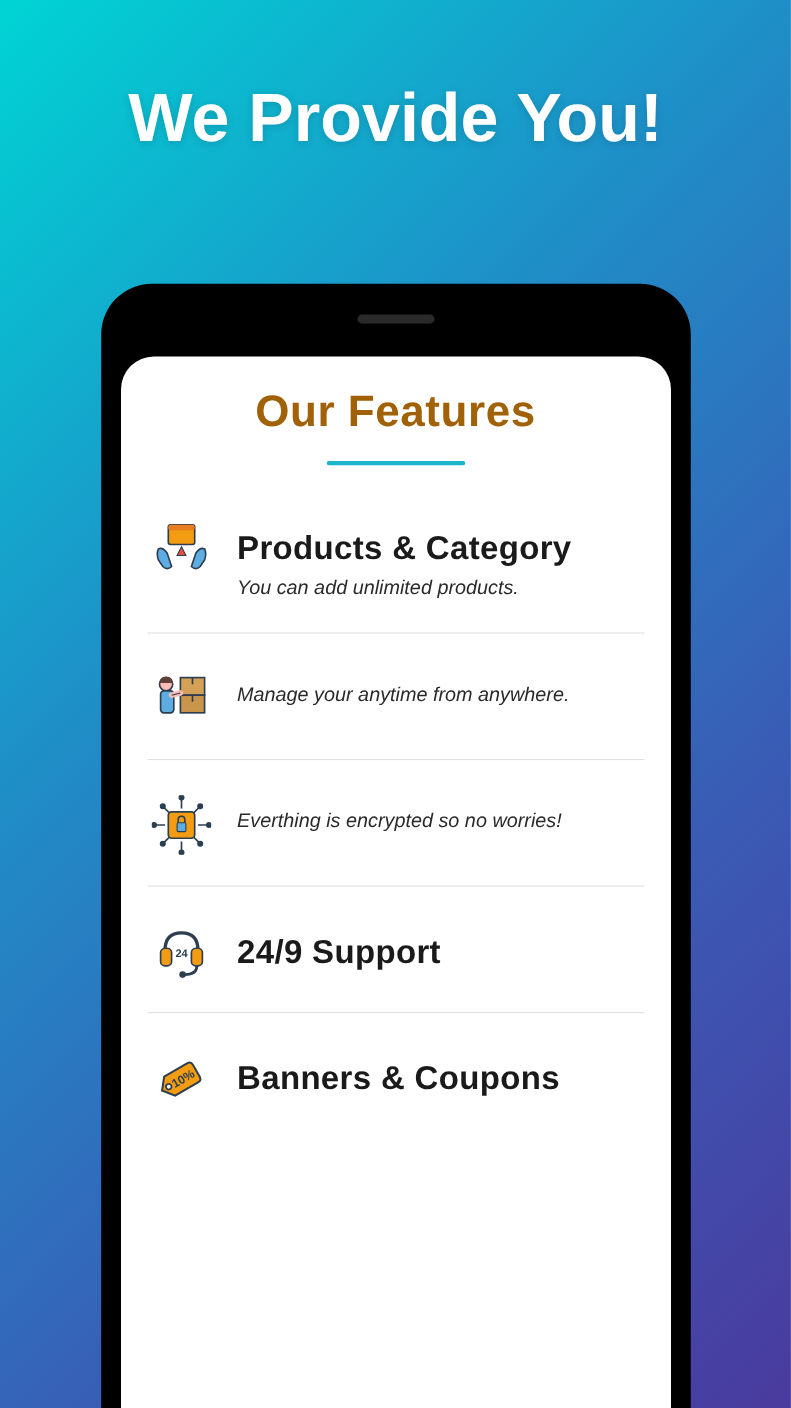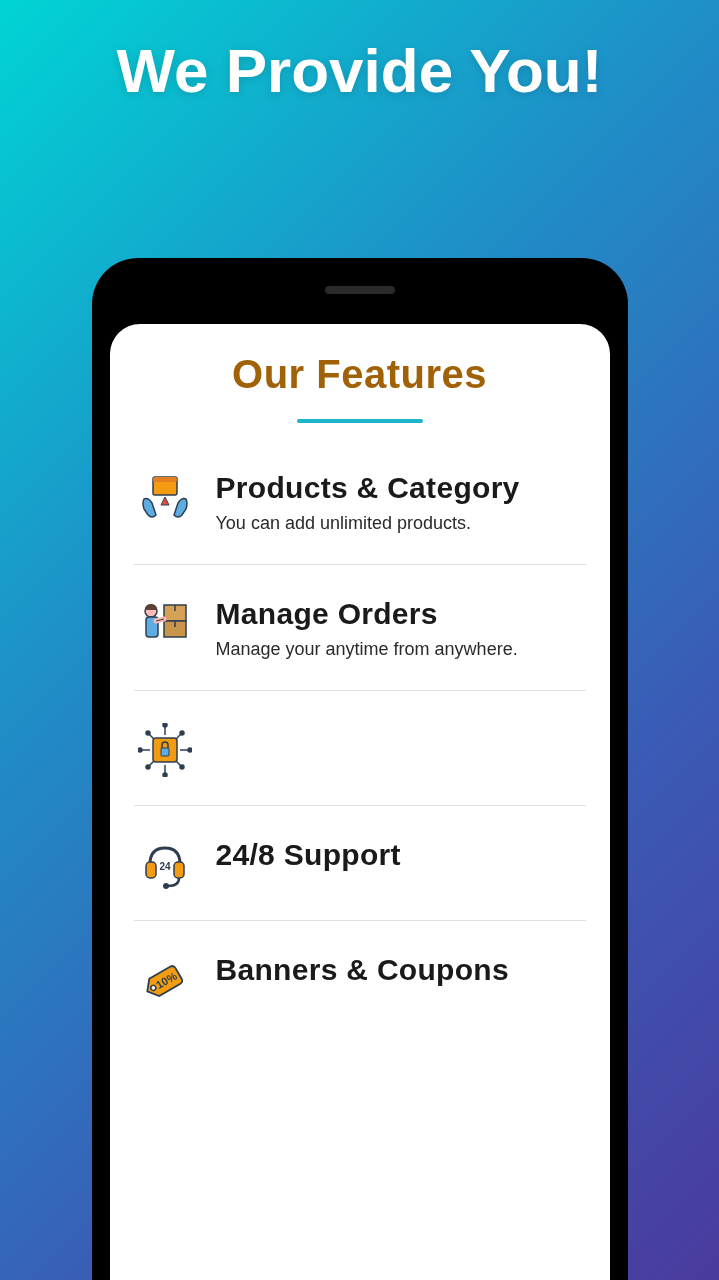--- a/index.html
+++ b/index.html
@@ -10,21 +10,21 @@
   font-family: -apple-system, BlinkMacSystemFont, 'Segoe UI', Arial, sans-serif;
   overflow: hidden;
   position: relative;
 }
 .hero-title {
   color: #fff;
   text-align: center;
   font-size: 62px;
   font-weight: 700;
   line-height: 1.15;
-  padding-top: 35px;
+  padding-top: 72px;
   text-shadow: 0 2px 8px rgba(0,0,0,0.15);
 }
 .phone {
   position: absolute;
   left: 50%;
   transform: translateX(-50%);
   top: 258px;
   width: 536px;
   height: 1100px;
   background: #000;
@@ -77,32 +77,33 @@
   margin: 0 0 28px 0;
 }
 .icon {
   width: 54px;
   height: 54px;
   flex-shrink: 0;
   display: flex;
   align-items: center;
   justify-content: flex-start;
 }
-.feature-text { flex: 1; }
+.feature-text { flex: 1; margin-top: 11px; }
 .feature-title {
   font-size: 30px;
   font-weight: 700;
   color: #1a1a1a;
   margin-bottom: 6px;
   letter-spacing: 0.3px;
 }
 .feature-desc {
   font-size: 18px;
   color: #2a2a2a;
   line-height: 1.4;
+  font-style: italic;
 }
 </style>
 </head>
 <body>
 
 <div class="hero-title">We Provide You!</div>
 
 <div class="phone">
   <div class="phone-speaker"></div>
   <div class="screen">
@@ -136,21 +137,20 @@
             <line x1="37" y1="8" x2="37" y2="14" stroke="#2c3e50" stroke-width="1.5"></line>
             <line x1="37" y1="24" x2="37" y2="30" stroke="#2c3e50" stroke-width="1.5"></line>
             <circle cx="13" cy="14" r="6" fill="#fdbcb4" stroke="#2c3e50" stroke-width="1.5"></circle>
             <path d="M7 13 Q7 7 13 7 Q19 7 19 13" fill="#5d4037"></path>
             <rect x="8" y="20" width="12" height="20" rx="3" fill="#5dade2" stroke="#2c3e50" stroke-width="1.5"></rect>
             <path d="M18 24 L26 22" stroke="#fdbcb4" stroke-width="5" stroke-linecap="round"></path>
             <path d="M18 24 L26 22" stroke="#2c3e50" stroke-width="1" fill="none"></path>
           </svg>
         </div>
         <div class="feature-text">
-          <div class="feature-title">Manage Orders</div>
           <div class="feature-desc">Manage your anytime from anywhere.</div>
         </div>
       </div>
       <div class="divider"></div>
 
       <div class="feature">
         <div class="icon">
           <svg viewBox="0 0 54 54" width="54" height="54">
             <g stroke="#2c3e50" stroke-width="1.5">
               <line x1="27" y1="2" x2="27" y2="12"></line>
@@ -169,37 +169,38 @@
                 <circle cx="10" cy="44" r="2" fill="#2c3e50"></circle>
               <line x1="44" y1="44" x2="37" y2="37"></line>
                 <circle cx="44" cy="44" r="2" fill="#2c3e50"></circle>
             </g>
             <rect x="15" y="15" width="24" height="24" rx="3" fill="#f39c12" stroke="#2c3e50" stroke-width="1.5"></rect>
             <rect x="23" y="25" width="8" height="8" rx="1" fill="#5dade2" stroke="#2c3e50" stroke-width="1"></rect>
             <path d="M24 25 V22 Q24 19 27 19 Q30 19 30 22 V25" fill="none" stroke="#2c3e50" stroke-width="1.5"></path>
           </svg>
         </div>
         <div class="feature-text">
+          <div class="feature-desc">Everthing is encrypted so no worries!</div>
         </div>
       </div>
       <div class="divider"></div>
 
       <div class="feature">
         <div class="icon">
           <svg viewBox="0 0 54 54" width="54" height="54">
             <path d="M12 26 Q12 10 27 10 Q42 10 42 26" fill="none" stroke="#2c3e50" stroke-width="3"></path>
             <rect x="8" y="24" width="10" height="16" rx="4" fill="#f39c12" stroke="#2c3e50" stroke-width="1.5"></rect>
             <rect x="36" y="24" width="10" height="16" rx="4" fill="#f39c12" stroke="#2c3e50" stroke-width="1.5"></rect>
             <path d="M41 40 Q41 48 30 48" fill="none" stroke="#2c3e50" stroke-width="2.5"></path>
             <circle cx="28" cy="48" r="3" fill="#2c3e50"></circle>
             <text x="27" y="32" font-size="10" font-weight="700" fill="#2c3e50" text-anchor="middle">24</text>
           </svg>
         </div>
         <div class="feature-text">
-          <div class="feature-title">24/8 Support</div>
+          <div class="feature-title">24/9 Support</div>
         </div>
       </div>
       <div class="divider"></div>
 
       <div class="feature">
         <div class="icon">
           <svg viewBox="0 0 54 54" width="54" height="54">
             <g transform="rotate(-30 27 27)">
               <path d="M14 18 L38 18 Q42 18 42 22 L42 34 Q42 38 38 38 L14 38 L6 28 Z" fill="#f39c12" stroke="#2c3e50" stroke-width="1.8"></path>
               <circle cx="13" cy="28" r="2.5" fill="#fff" stroke="#2c3e50" stroke-width="1.5"></circle>

